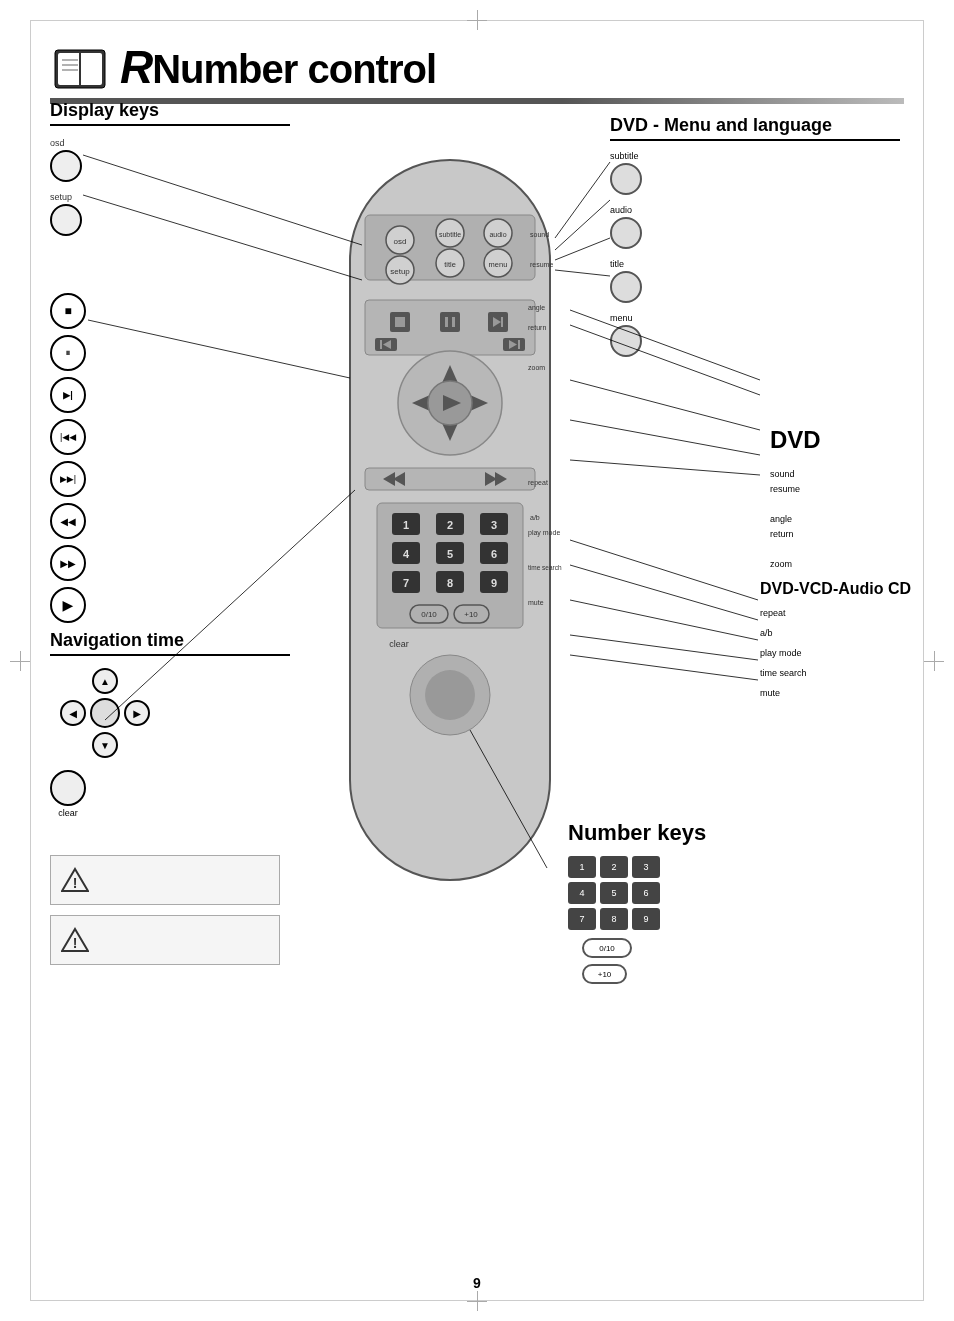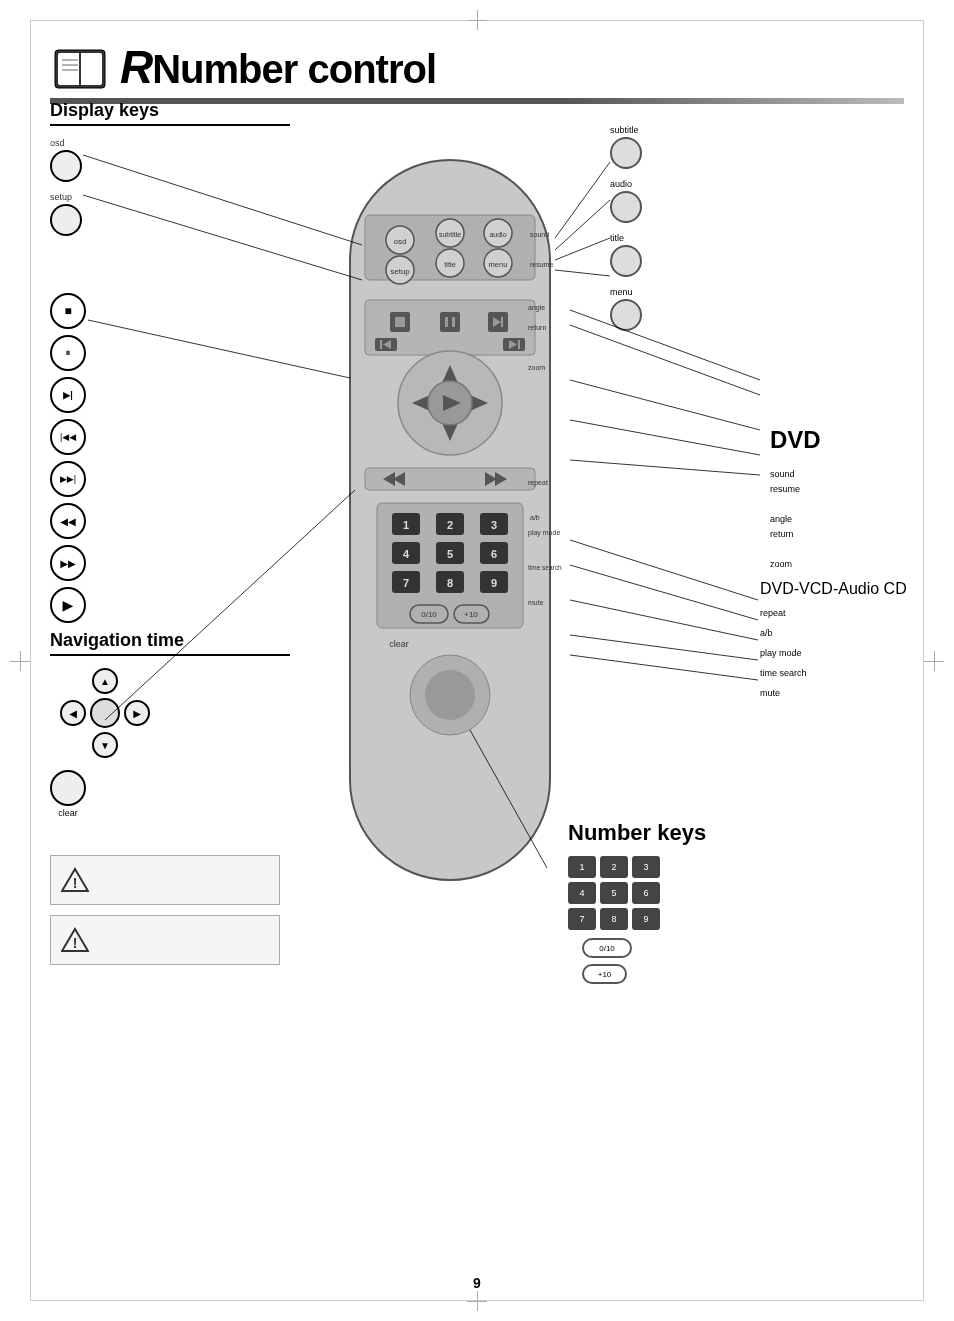--- a/index.html
+++ b/index.html
@@ -408,20 +408,21 @@
   <text x="136" y="462" text-anchor="middle" font-size="8" fill="#333">+10</text>
 
   <text x="64" y="492" text-anchor="middle" font-size="9" fill="#333">clear</text>
 
   <circle cx="115" cy="540" r="40" fill="#b0b0b0" stroke="#888" stroke-width="1"></circle>
   <circle cx="115" cy="540" r="25" fill="#999"></circle>
 
 </svg>
 
 <div style="position:absolute; top:115px; left:610px; width:290px;">
+  <div class="section-heading">DVD - Menu and language</div>
 
   <div style="margin-top:10px;">
     <div style="font-size:9px;">subtitle</div>
     <div style="width:32px; height:32px; border-radius:50%; border:2px solid #555; background:#ddd; margin-top:2px;"></div>
   </div>
 
   <div style="margin-top:10px;">
     <div style="font-size:9px;">audio</div>
     <div style="width:32px; height:32px; border-radius:50%; border:2px solid #555; background:#ddd; margin-top:2px;"></div>
   </div>
@@ -441,21 +442,21 @@
   <div style="font-size:24px; font-weight:900; color:#000;">DVD</div>
 
   <div style="font-size:9px; margin-top:15px;">sound</div>
   <div style="font-size:9px; margin-top:5px;">resume</div>
   <div style="font-size:9px; margin-top:20px;">angle</div>
   <div style="font-size:9px; margin-top:5px;">return</div>
   <div style="font-size:9px; margin-top:20px;">zoom</div>
 </div>
 
 <div style="position:absolute; top:580px; left:760px;">
-  <div style="font-size:16px; font-weight:400; color:#000;">DVD-VCD-Audio CD</div>
+  <div style="font-size:16px; font-weight:700; color:#000;">DVD-VCD-Audio CD</div>
 
   <div style="font-size:9px; margin-top:10px;">repeat</div>
   <div style="font-size:9px; margin-top:10px;">a/b</div>
   <div style="font-size:9px; margin-top:10px;">play mode</div>
   <div style="font-size:9px; margin-top:10px;">time search</div>
   <div style="font-size:9px; margin-top:10px;">mute</div>
 </div>
 
 <div style="position:absolute; top:820px; left:568px;">
   <div style="font-size:22px; font-weight:900; color:#000;">Number keys</div>

